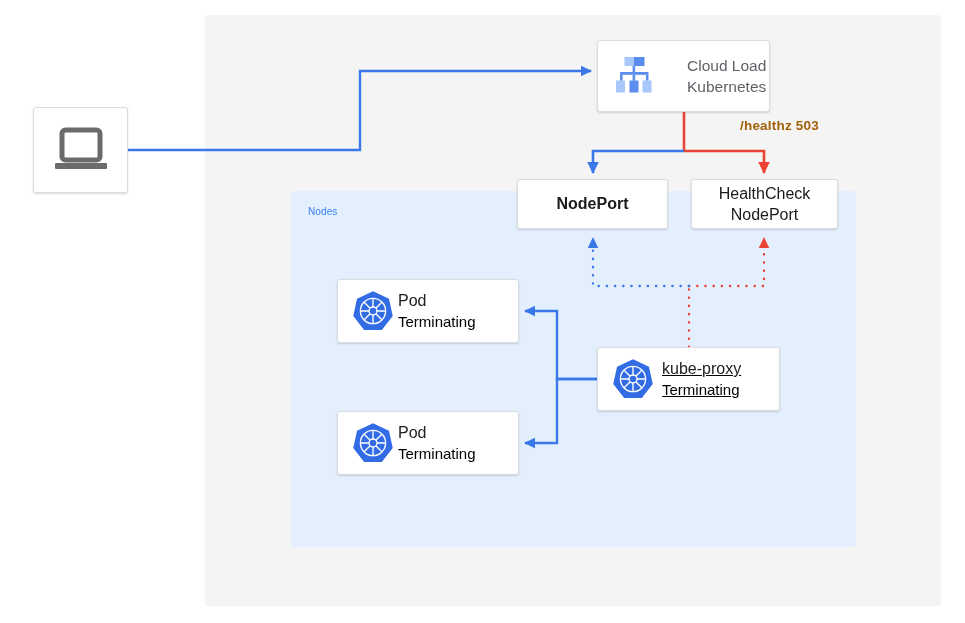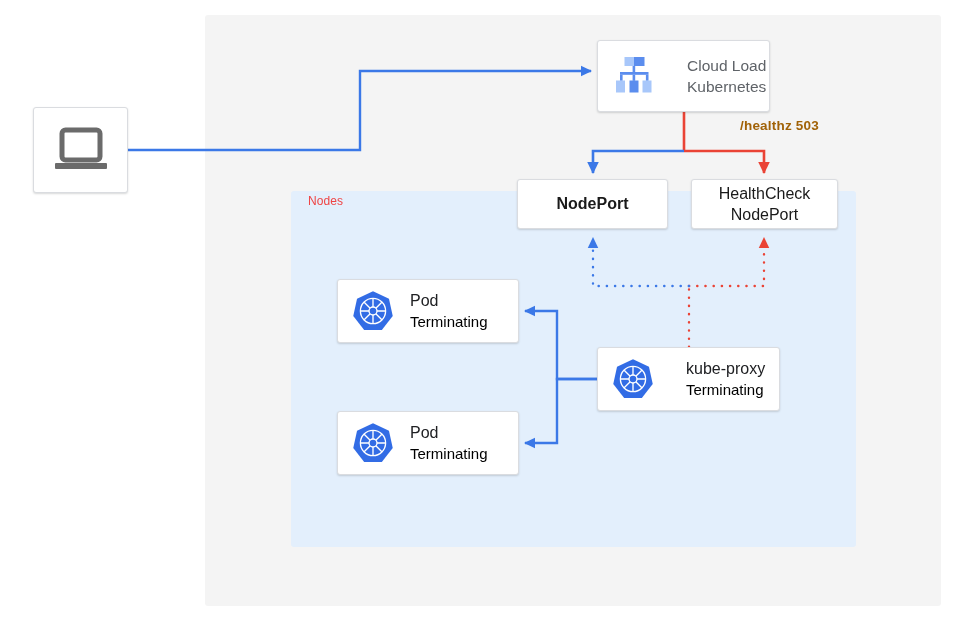--- a/index.html
+++ b/index.html
@@ -6,44 +6,44 @@
   body{width:965px;height:623px;position:relative;overflow:hidden;
        font-family:"Liberation Sans","DejaVu Sans",sans-serif;}
 
   #stage{position:absolute;left:0;top:0;width:965px;height:623px;}
 
   
   .outer-panel{position:absolute;left:205px;top:15px;width:736px;height:591px;
                background:#f4f4f4;border-radius:3px;}
   .nodes-panel{position:absolute;left:291px;top:191px;width:565px;height:356px;
                background:#e3effc;border-radius:3px;}
-  .nodes-label{position:absolute;left:308px;top:194px;font-size:12px;color:#ef4444;
+  .nodes-label{position:absolute;left:308px;top:206px;font-size:10px;color:#3b82f6;
                letter-spacing:.1px;}
 
   
   .card{position:absolute;background:#ffffff;border:1px solid #dadce0;border-radius:3px;
         box-shadow:0 1px 2px rgba(60,64,67,.20);box-sizing:border-box;
         display:flex;align-items:center;}
 
   .client-card{left:33px;top:107px;width:95px;height:86px;justify-content:center;}
 
   .lb-card{left:597px;top:40px;width:173px;height:72px;padding-left:13px;gap:30px;}
   .lb-text{font-size:15.5px;color:#5f6368;line-height:21px;}
 
   .np-card{left:517px;top:179px;width:151px;height:50px;justify-content:center;}
   .np-card .np-text{font-size:16px;font-weight:bold;color:#1a1a1a;}
 
   .hc-card{left:691px;top:179px;width:147px;height:50px;justify-content:center;
            text-align:center;}
   .hc-card .np-text{font-size:16px;font-weight:normal;color:#1a1a1a;line-height:21px;}
 
-  .pod-card{left:337px;width:182px;height:64px;padding-left:14px;gap:16px;}
+  .pod-card{left:337px;width:182px;height:64px;padding-left:14px;gap:4px;}
   .pod-1{top:279px;}
   .pod-2{top:411px;}
-  .kp-card{left:597px;top:347px;width:183px;height:64px;padding-left:14px;gap:32px;}
+  .kp-card{left:597px;top:347px;width:183px;height:64px;padding-left:14px;gap:8px;text-decoration:underline;}
 
   .title-main{font-size:16px;color:#202124;line-height:21px;}
   .title-sub{font-size:15px;color:#000000;line-height:21px;}
 
   svg.art{position:absolute;left:0;top:0;width:965px;height:623px;pointer-events:none;}
 
   .healthz-label{position:absolute;left:692px;top:118px;font-size:13.5px;font-weight:bold;
                  color:#a16207;letter-spacing:.2px;margin-left:48px;}
 </style>
 </head>

